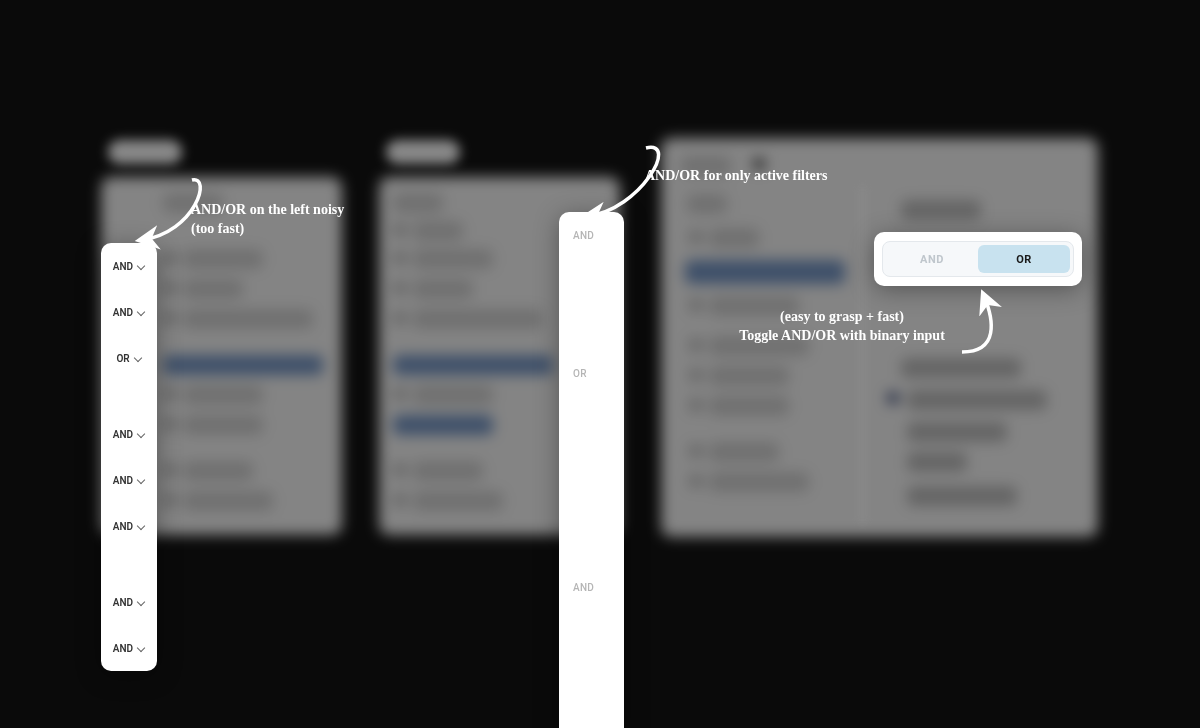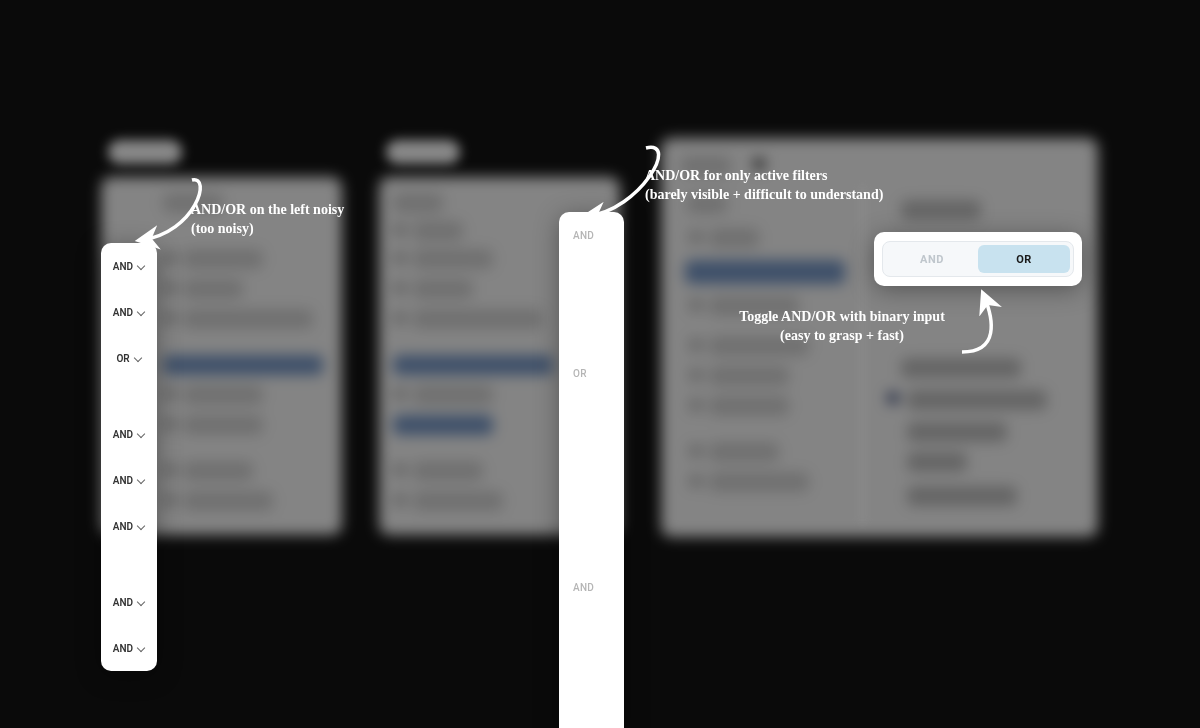--- a/index.html
+++ b/index.html
@@ -323,29 +323,28 @@
         <span>AND</span>
       </div>
     <div class="seg-opt active">
         <span>OR</span>
       </div>
   </div>
 </div>
 
 <div class="anno" style="top:201px; left:191px;">
   <div>AND/OR on the left noisy</div>
-  <div>(too noisy)</div>
+  <div>(too fast)</div>
 </div>
 <div class="anno" style="top:167px; left:645px;">
   <div>AND/OR for only active filters</div>
-  <div>(barely visible + difficult to understand)</div>
 </div>
 <div class="anno" style="top:308px; left:712px; text-align:center; white-space:normal; width:260px;">
+  <div>(easy to grasp + fast)</div>
   <div>Toggle AND/OR with binary input</div>
-  <div>(easy to grasp + fast)</div>
 </div>
 
 <svg class="arrow-svg" style="top:0; left:0; width:1200px; height:728px;">
   <defs>
     <marker id="ah" viewBox="0 0 10 10" refX="7" refY="5" markerWidth="7" markerHeight="7" orient="auto-start-reverse">
       <path d="M 0 0 L 10 5 L 0 10 L 3 5 z" fill="#fff"></path>
     </marker>
   </defs>
 
   <path d="M 192 180 C 212 175, 196 232, 142 240" stroke="#fff" stroke-width="3.5" fill="none" marker-end="url(#ah)"></path>

